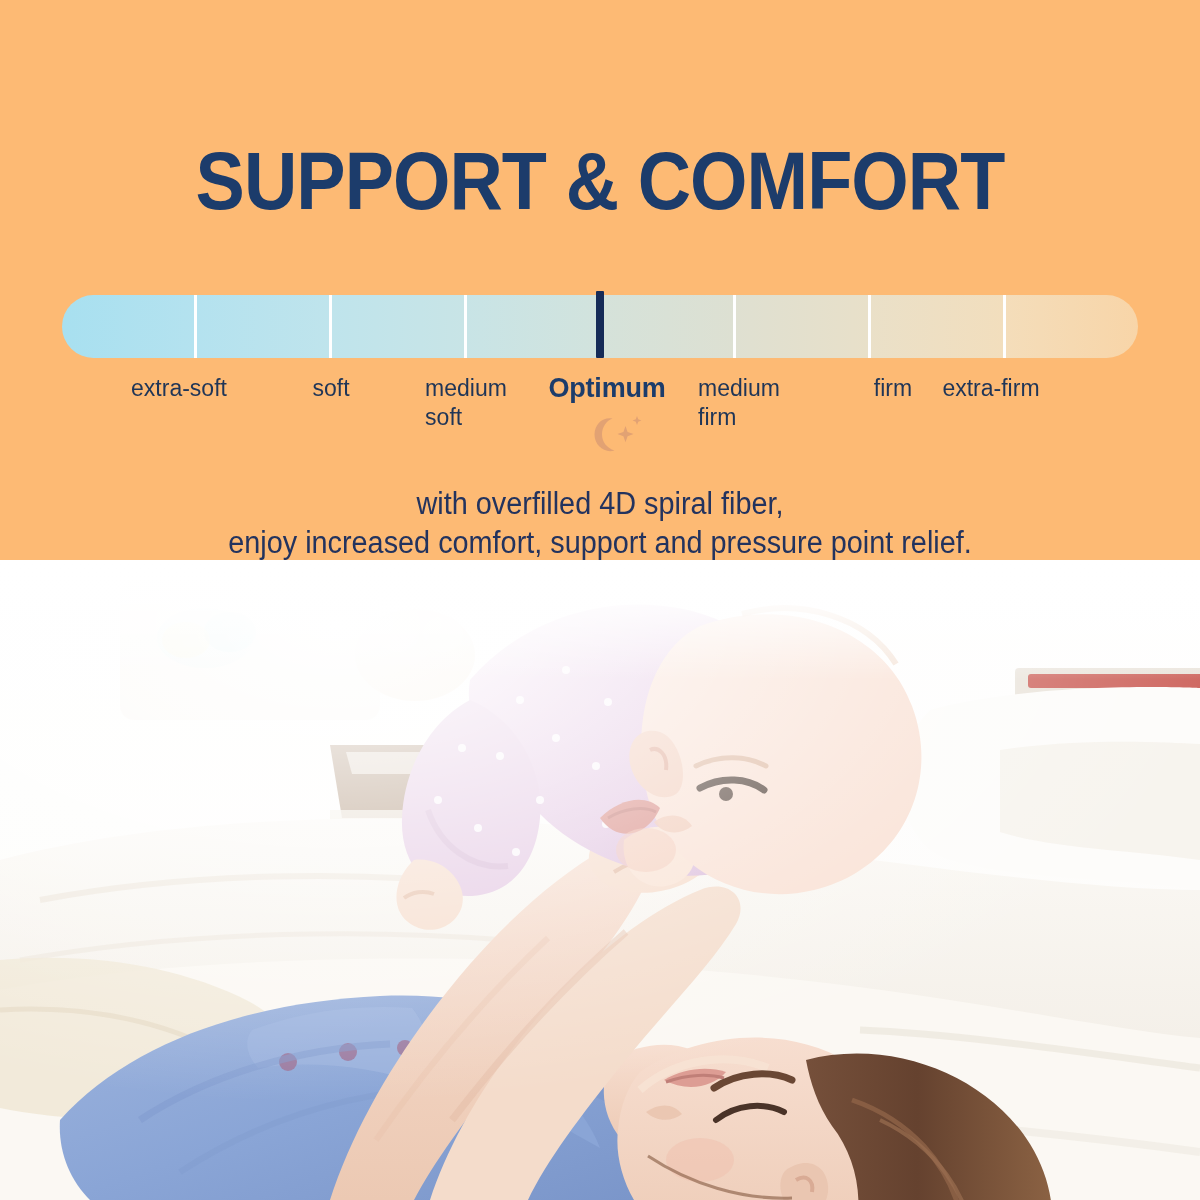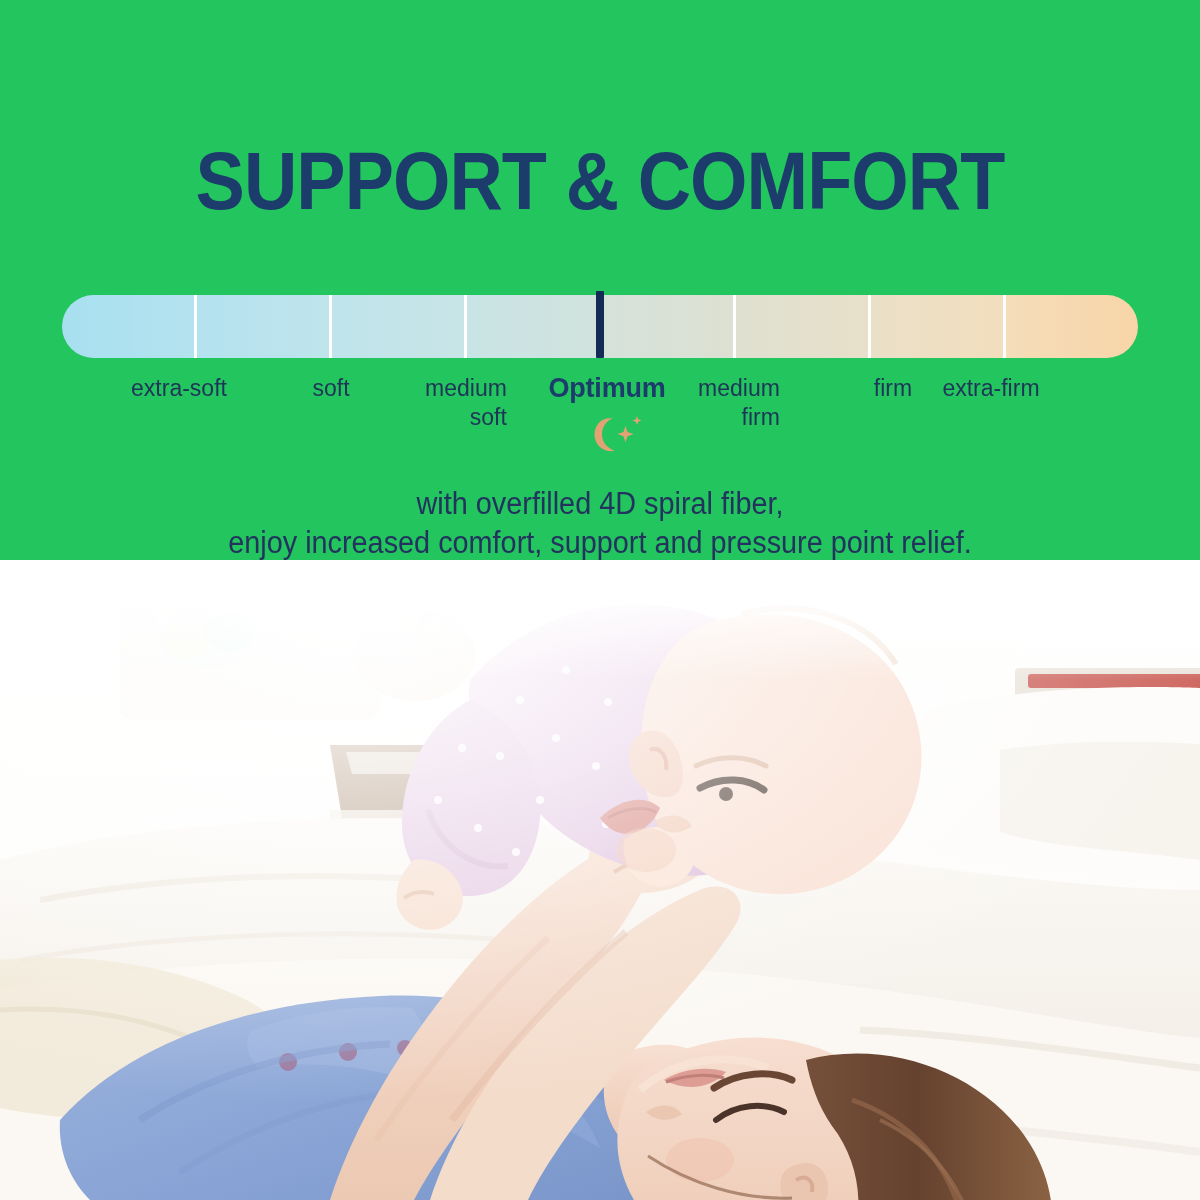--- a/index.html
+++ b/index.html
@@ -6,21 +6,21 @@
   html, body {
     margin: 0;
     padding: 0;
     background: #ffffff;
   }
   #page {
     position: relative;
     width: 1200px;
     height: 1200px;
     margin: 0 auto;
-    background: #22c55e;
+    background: #fdba74;
     overflow: hidden;
     font-family: "Liberation Sans", sans-serif;
   }
 
   
   #title {
     position: absolute;
     left: 0;
     top: 138px;
     width: 1200px;
@@ -76,21 +76,21 @@
   #labels {
     position: absolute;
     left: 0;
     top: 374px;
     width: 1200px;
     height: 100px;
   }
   .lbl {
     position: absolute;
     top: 0;
-    text-align: right;
+    text-align: left;
     color: #1f3557;
     font-family: "Liberation Sans", sans-serif;
     font-size: 23px;
     line-height: 29px;
     white-space: pre-line;
     transform: translateX(-50%);
   }
   .lbl.optimum {
     font-weight: bold;
     font-size: 27px;

